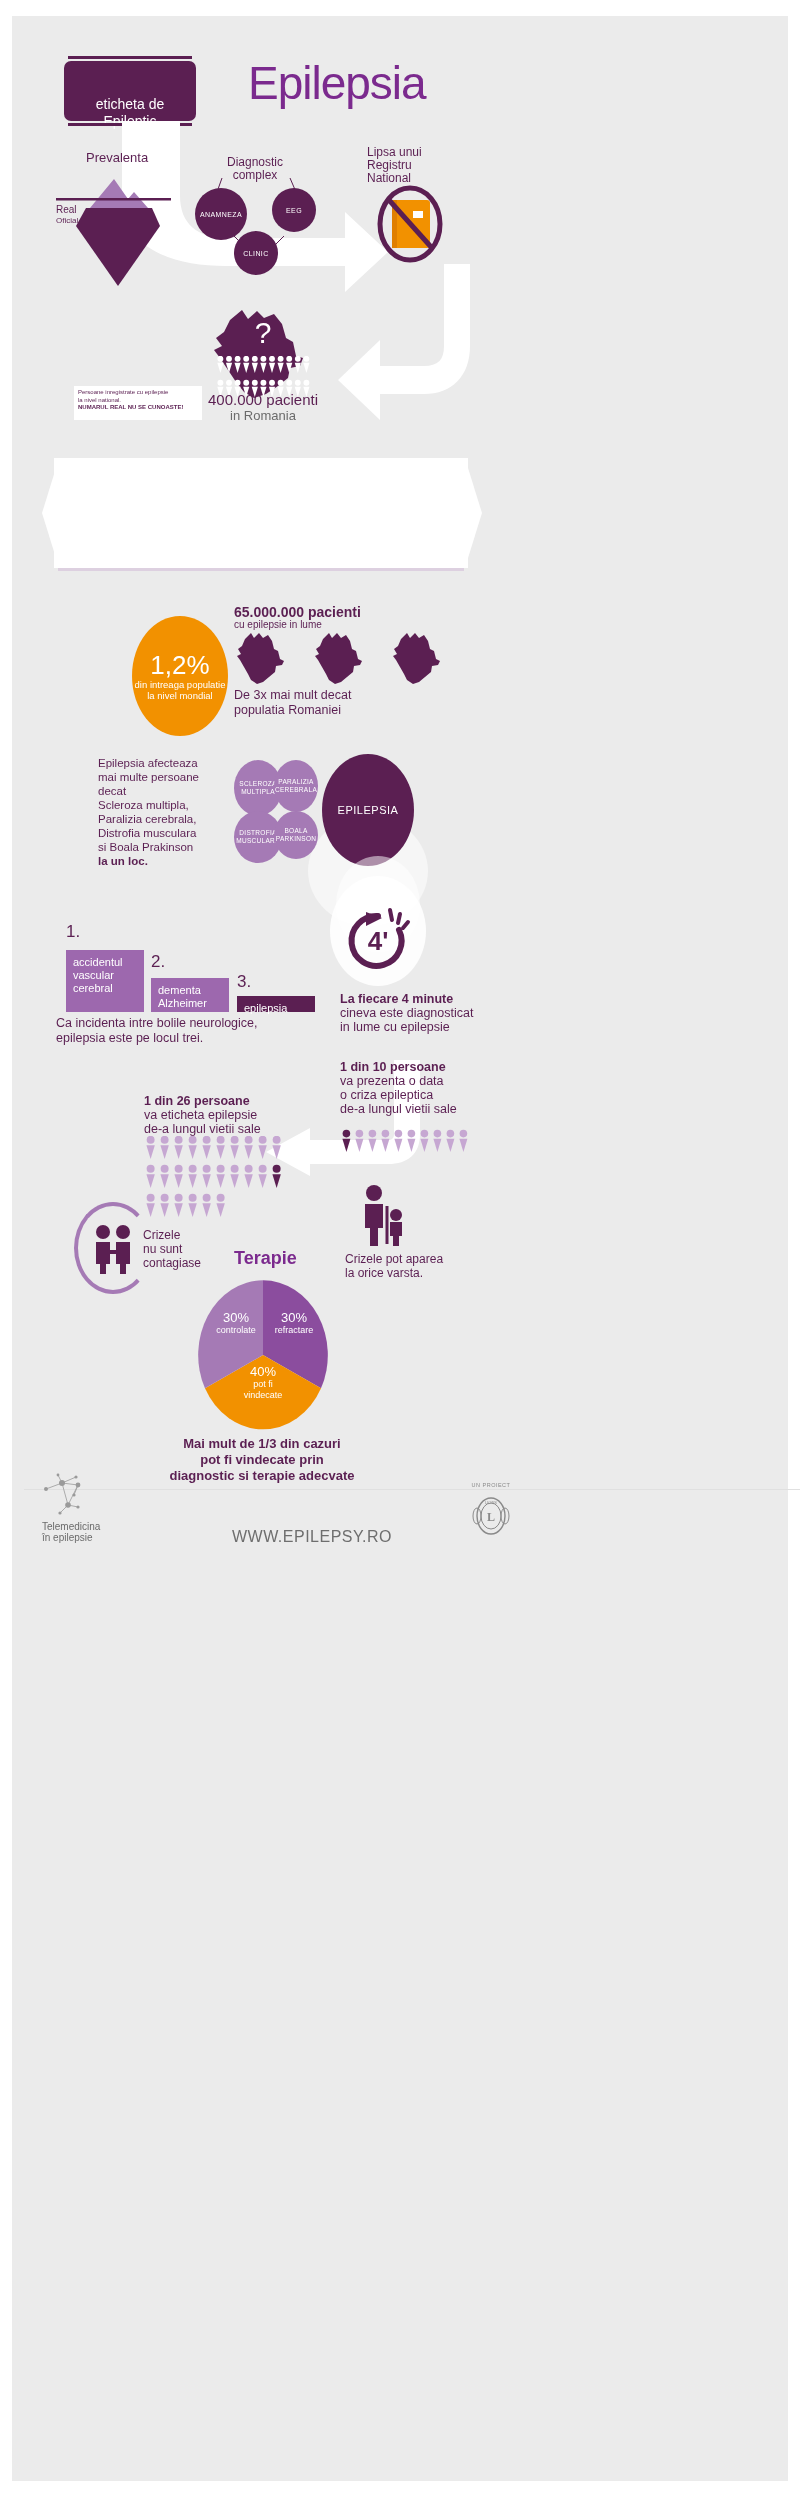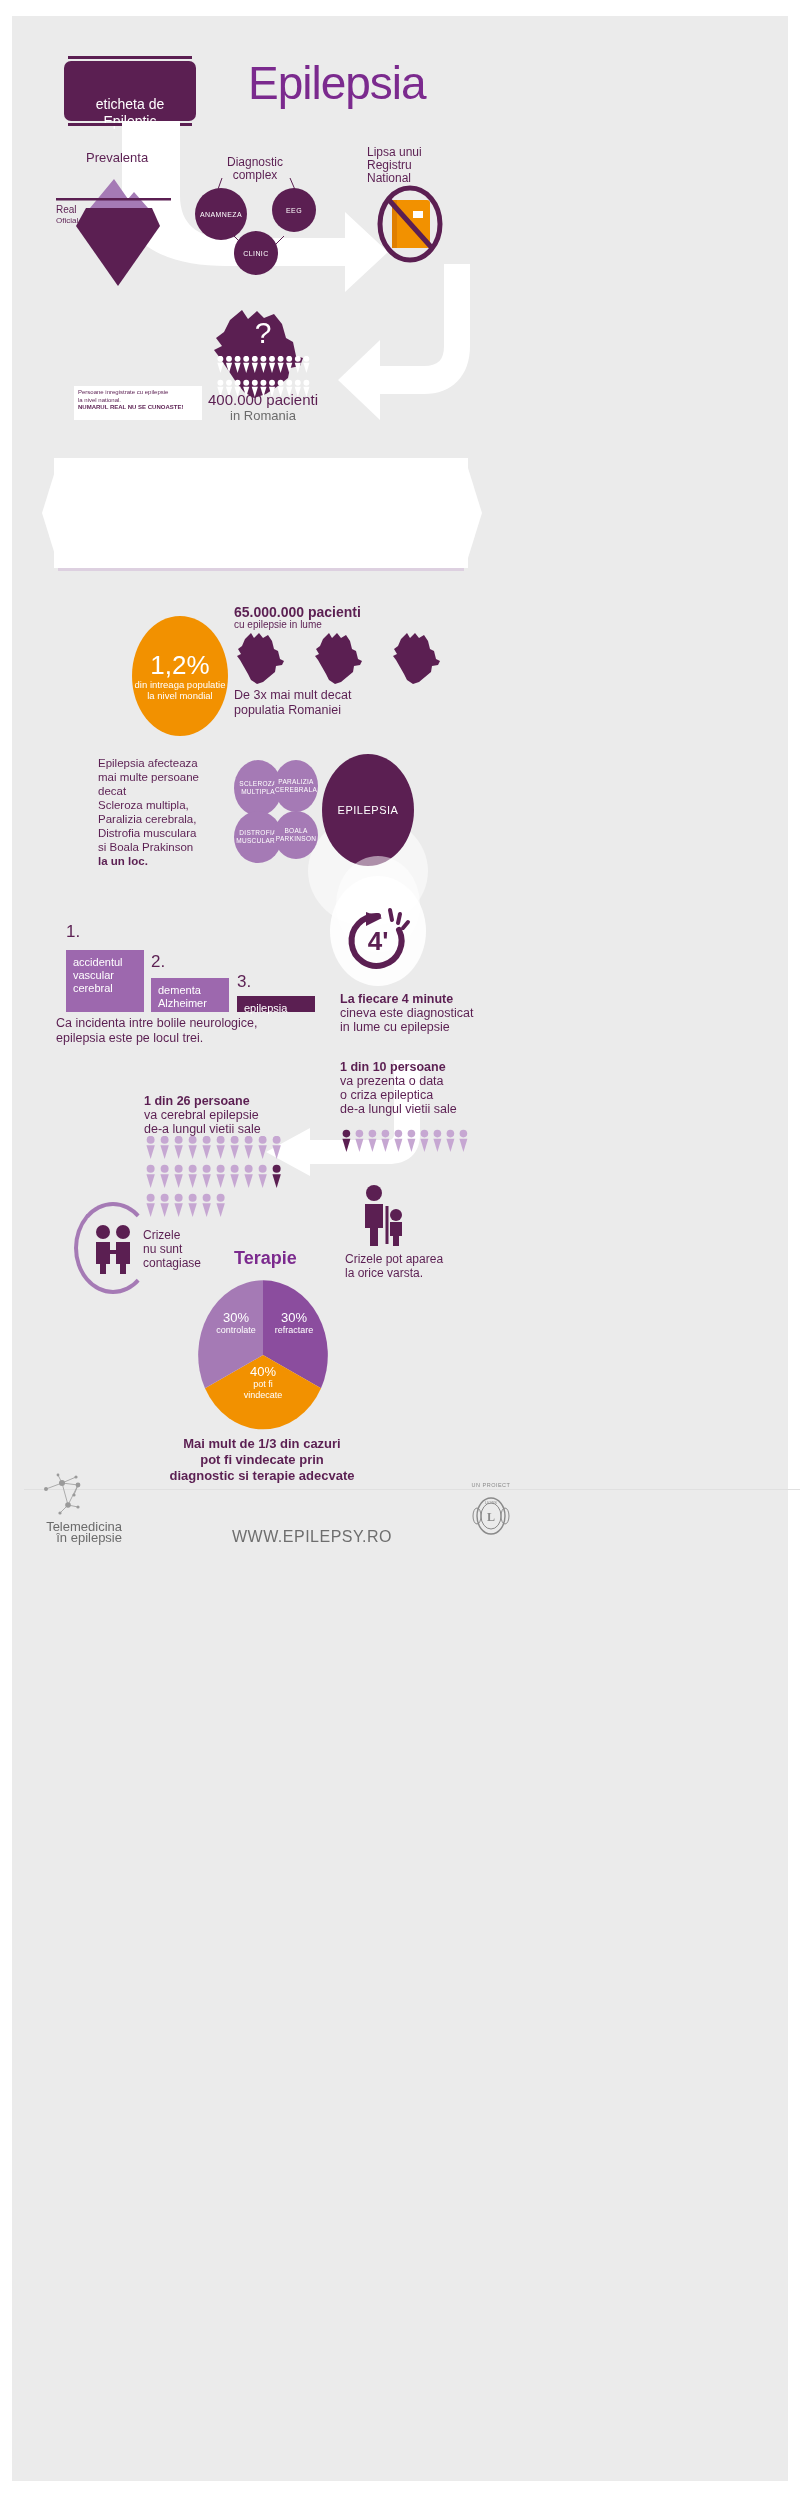--- a/index.html
+++ b/index.html
@@ -140,21 +140,21 @@
   .pieLab .t{font-size:9px; line-height:11px;}
   #pl1{left:196px; top:1294px; width:56px;}
   #pl2{left:254px; top:1294px; width:56px;}
   #pl3{left:218px; top:1348px; width:66px;}
   #pieCap{left:120px; top:1420px; width:260px; text-align:center;
           font-size:13px; line-height:16px; font-weight:bold; color:#5b1f52;}
 
   
   #footSep{left:12px; top:1473px; width:776px; height:1px; background:#e0e0e0;}
   #teleIcon{left:28px; top:1455px; width:62px; height:48px;}
-  #teleTxt{left:30px; top:1505px; width:80px; font-size:13px; line-height:11px; color:#6b6b6b; text-align:right;}
+  #teleTxt{left:30px; top:1505px; width:80px; font-size:10px; line-height:11px; color:#6b6b6b; text-align:left;}
   #url{left:180px; top:1512px; width:240px; text-align:center; font-size:16px; color:#6e6e6e; letter-spacing:.5px;}
   #unproiect{left:444px; top:1466px; width:70px; font-size:5.5px; text-align:center; color:#8a8a8a; letter-spacing:.5px;}
   #lions{left:460px; top:1478px; width:38px; height:44px;}
 
   svg{display:block;}
 </style>
 </head>
 <body>
 
 <div id="sheet">
@@ -409,21 +409,21 @@
           <circle cx="110.4" cy="5.6" r="3.8" fill="#c6a7d2"></circle>
           <path d="M106.4,10.8 L114.4,10.8 L110.4,24 Z" fill="#c6a7d2"></path>
           <circle cx="123.4" cy="5.6" r="3.8" fill="#c6a7d2"></circle>
           <path d="M119.4,10.8 L127.4,10.8 L123.4,24 Z" fill="#c6a7d2"></path>
         </g>
     </svg>
   </div>
 
   <div class="abs pur" id="p26txt">
     <div class="b">1 din 26 persoane</div>
-    <div>va cerebral epilepsie</div>
+    <div>va eticheta epilepsie</div>
     <div>de-a lungul vietii sale</div>
   </div>
   <div class="abs" id="p26rows">
     <svg width="190" height="86" viewBox="0 0 190 86">
       <g id="r26g">
           <circle cx="6.620000000000001" cy="3.7800000000000002" r="3.9899999999999998" fill="#c6a7d2"></circle>
           <path d="M2.42,9.240000000000002 L10.82,9.240000000000002 L6.620000000000001,23.1 Z" fill="#c6a7d2"></path>
           <circle cx="20.62" cy="3.7800000000000002" r="3.9899999999999998" fill="#c6a7d2"></circle>
           <path d="M16.42,9.240000000000002 L24.82,9.240000000000002 L20.62,23.1 Z" fill="#c6a7d2"></path>
           <circle cx="34.620000000000005" cy="3.7800000000000002" r="3.9899999999999998" fill="#c6a7d2"></circle>

